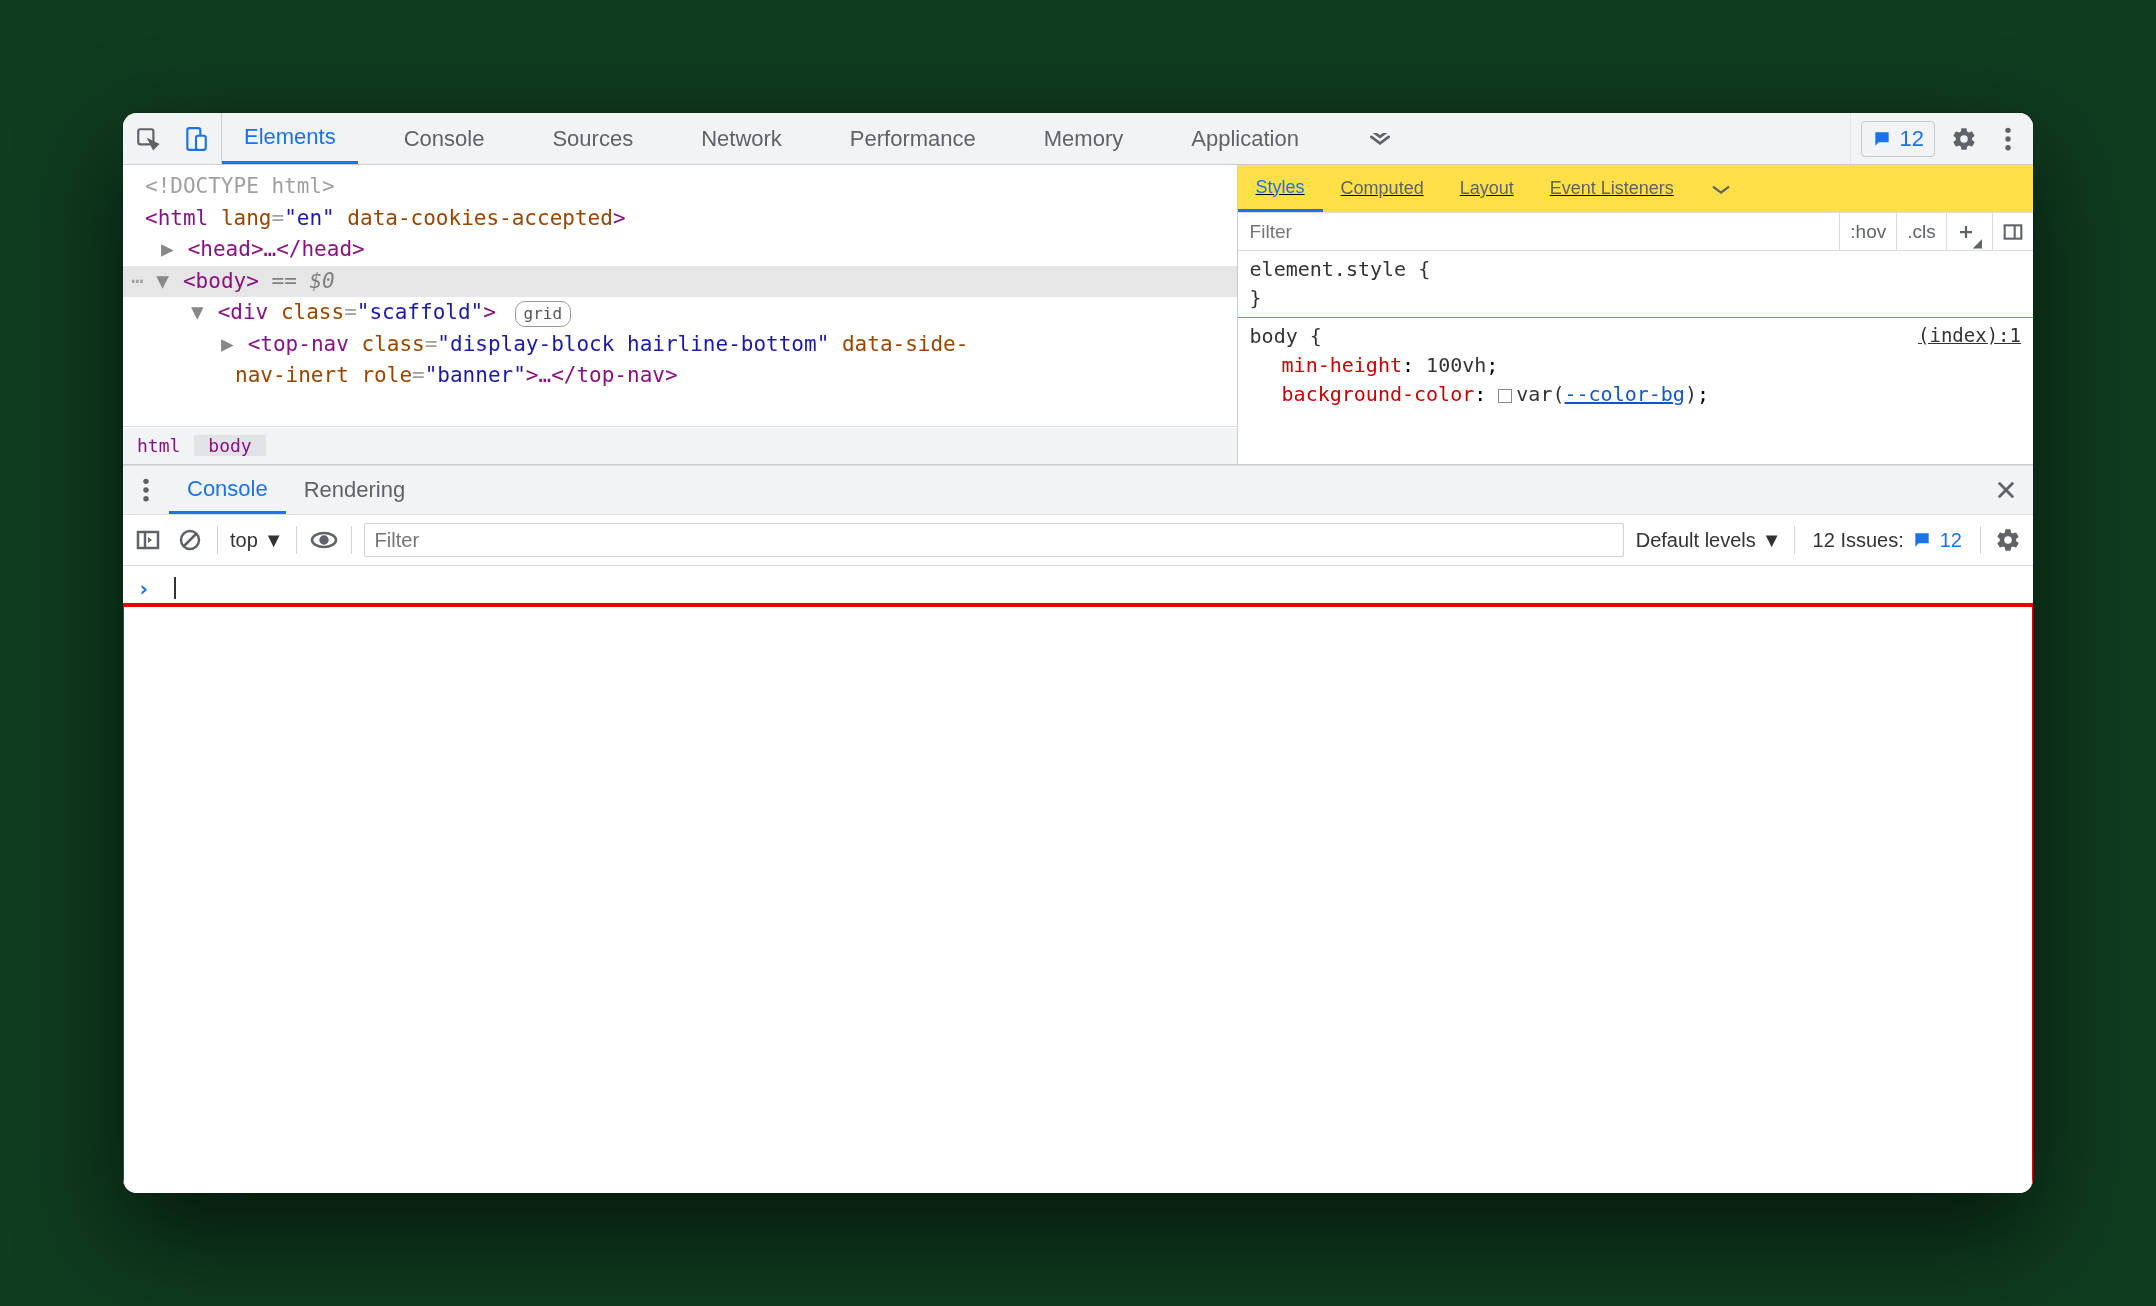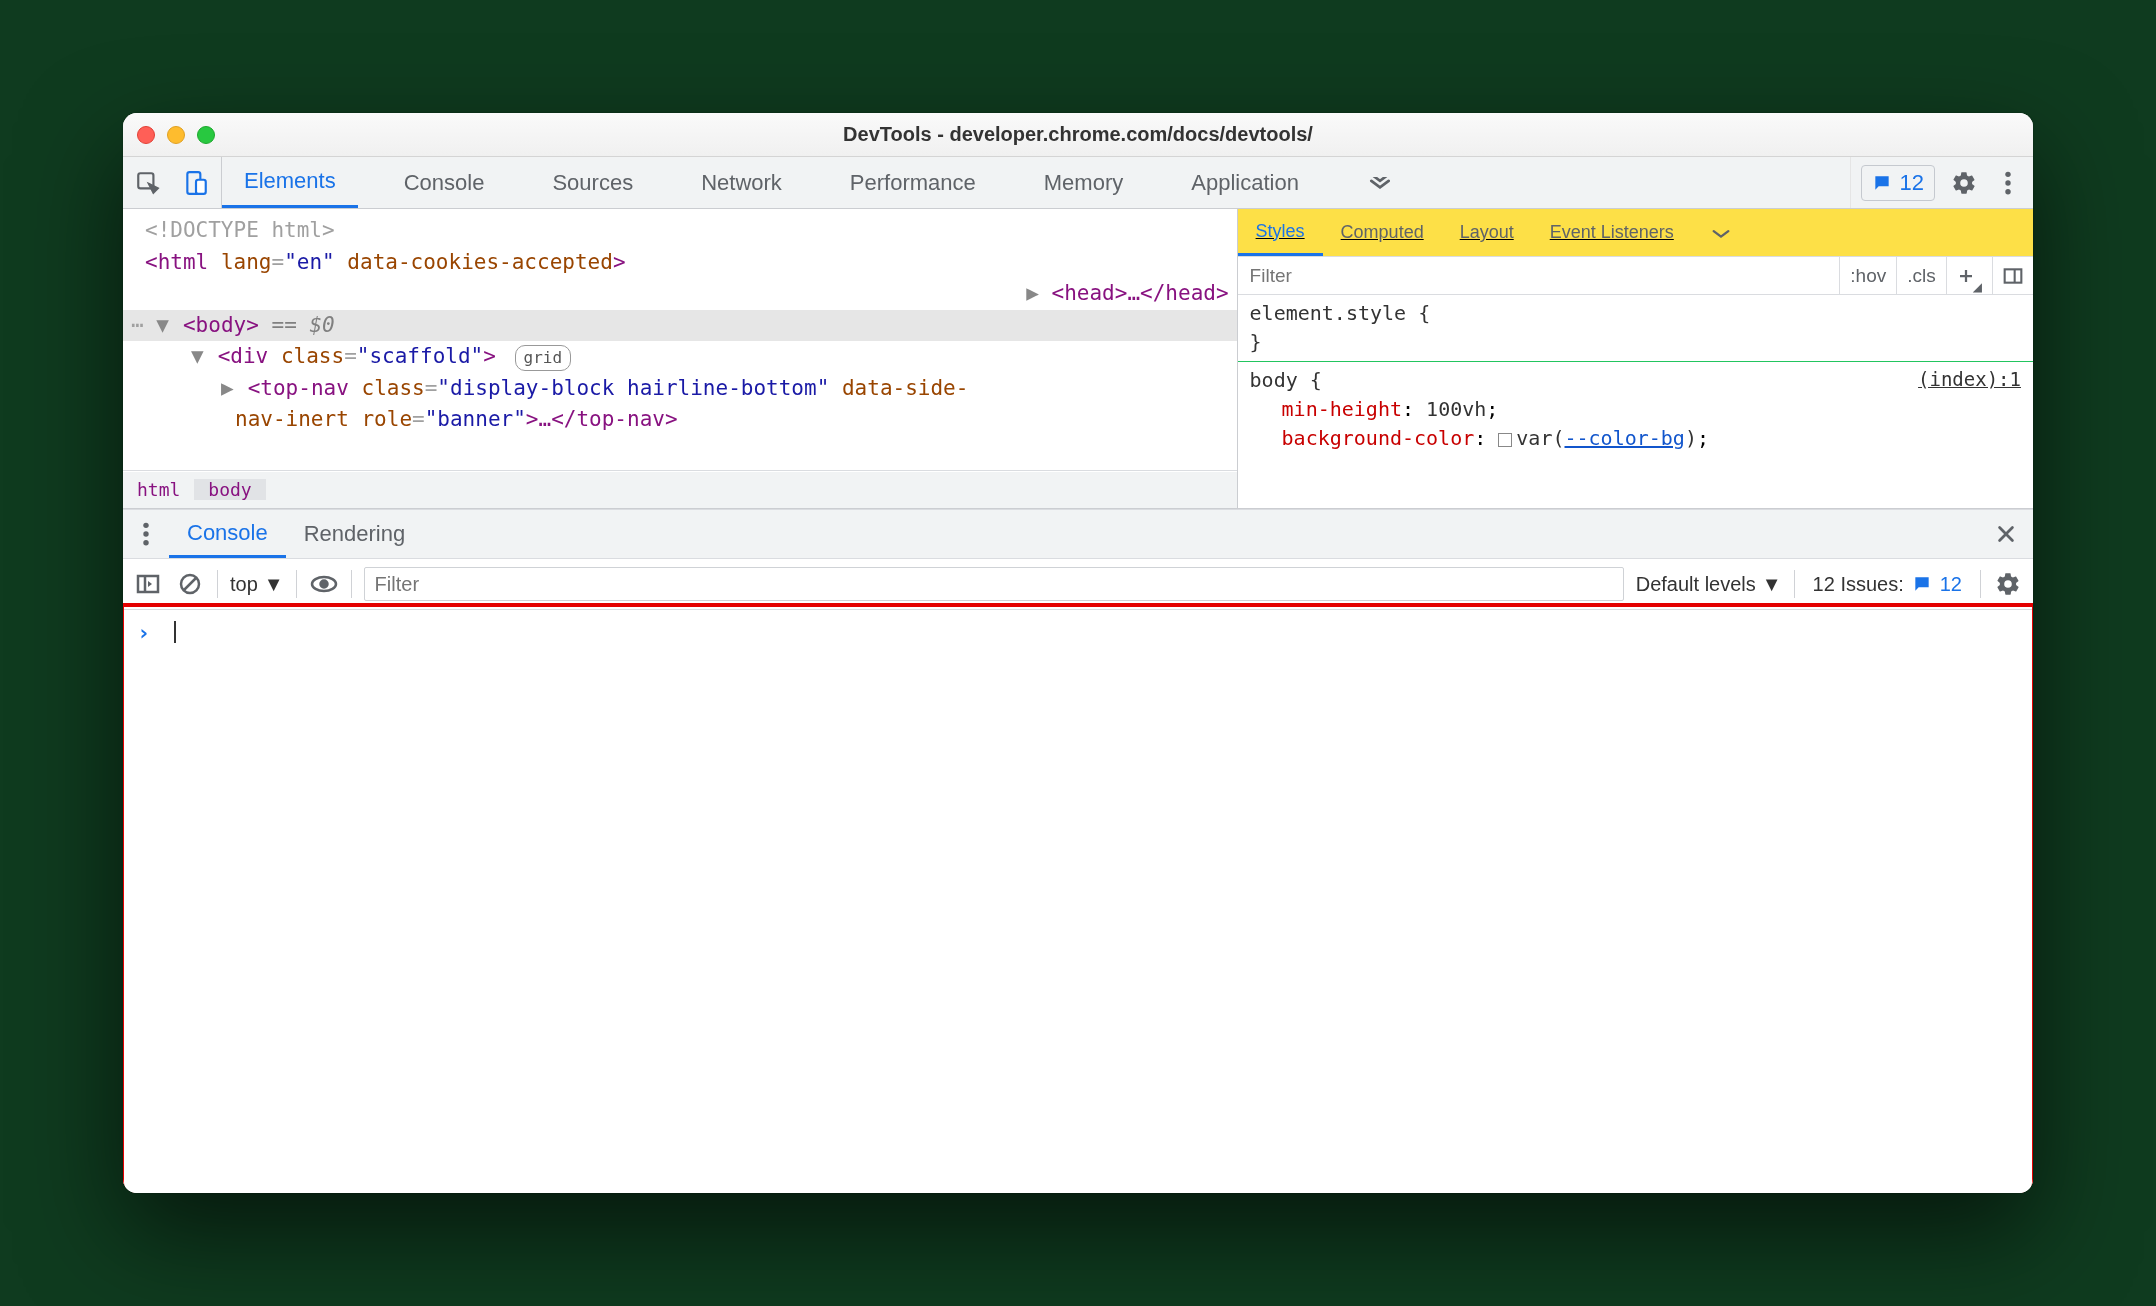--- a/index.html
+++ b/index.html
@@ -220,28 +220,20 @@
     border-radius: 0 0 14px 14px;
   }
 
   svg { display:block; }
 </style>
 </head>
 <body>
 
 <div class="window">
 
-  <div class="titlebar">
-    <div class="traffic">
-      <div class="tl red"></div>
-      <div class="tl yellow"></div>
-      <div class="tl green"></div>
-    </div>
-    <div class="title-text">DevTools - developer.chrome.com/docs/devtools/</div>
-  </div>
 
   <div class="maintoolbar">
     <div class="tool-left">
       <div class="icon-btn">
         <svg width="26" height="26" viewBox="0 0 24 24" fill="none" stroke="#5f6368" stroke-width="2">
           <rect x="3" y="3" width="14" height="14" rx="2"></rect>
           <path d="M13 13 L21 17 L17 21 L13 13 Z" fill="#5f6368"></path>
         </svg>
       </div>
       <div class="icon-btn">
@@ -307,21 +299,21 @@
     <div class="dom-pane">
       <div class="dom-tree">
         <div class="dom-line" style="padding-left:14px;">
           <span class="g">&lt;!DOCTYPE html&gt;</span>
         </div>
         <div class="dom-line" style="padding-left:14px;">
           <span class="tag">&lt;</span><span class="tag">html</span>
           <span> </span><span class="attr-name">lang</span><span class="g">=</span><span class="attr-val">"en"</span>
           <span> </span><span class="attr-name">data-cookies-accepted</span><span class="tag">&gt;</span>
         </div>
-        <div class="dom-line" style="padding-left:30px;text-align:right;">
+        <div class="dom-line" style="padding-left:30px;">
           <span class="expander">▶</span>
           <span class="tag">&lt;</span><span class="tag">head</span><span class="tag">&gt;…&lt;/</span><span class="tag">head</span><span class="tag">&gt;</span>
         </div>
         <div class="dom-line selected-line" style="">
           <span class="g" style="padding-left:0;">⋯ </span><span class="expander">▼</span>
           <span class="tag">&lt;</span><span class="tag">body</span><span class="tag">&gt;</span>
           <span class="eq-dollar"> == $0</span>
         </div>
         <div class="dom-line" style="padding-left:60px;">
           <span class="expander">▼</span>

